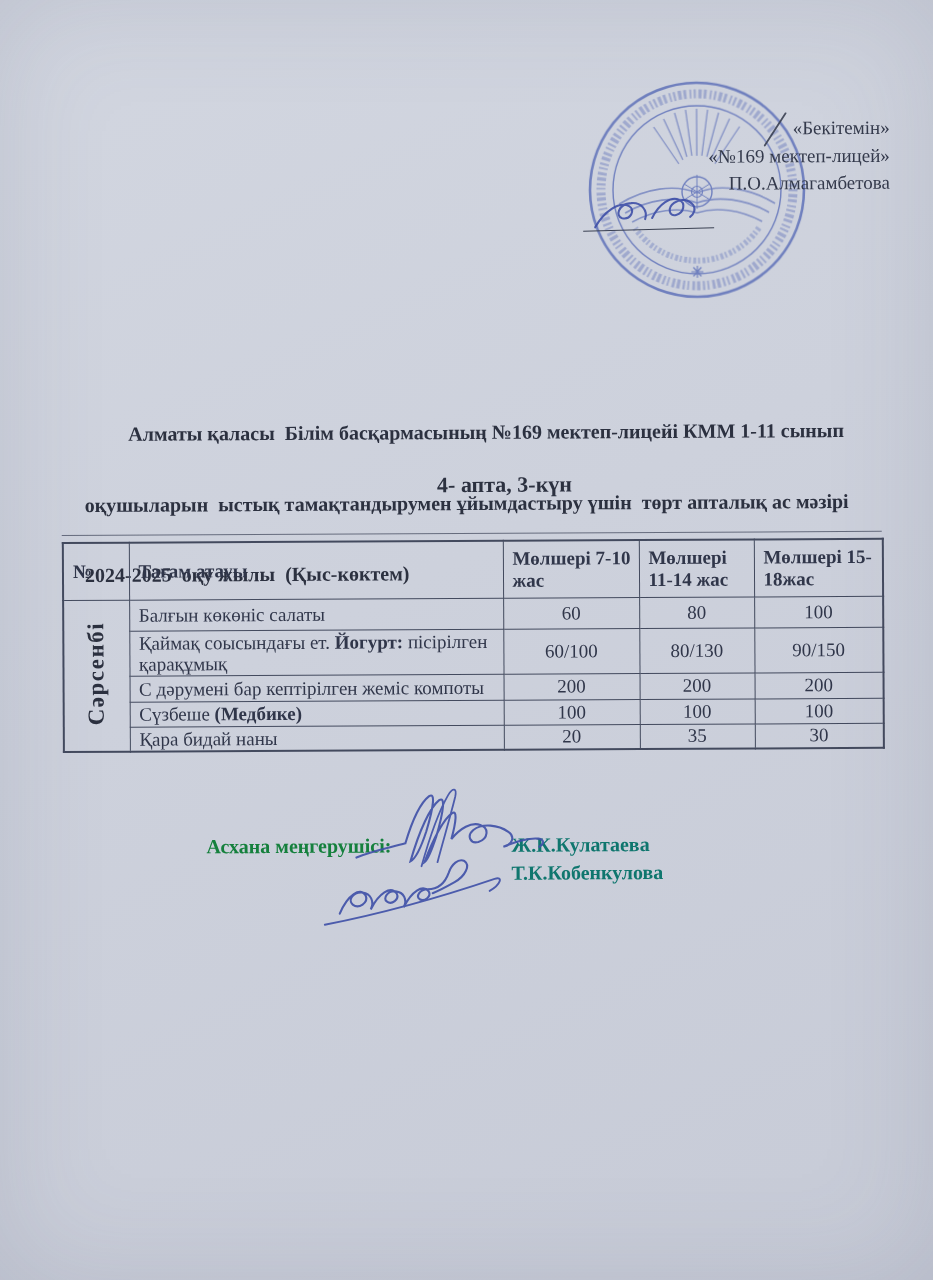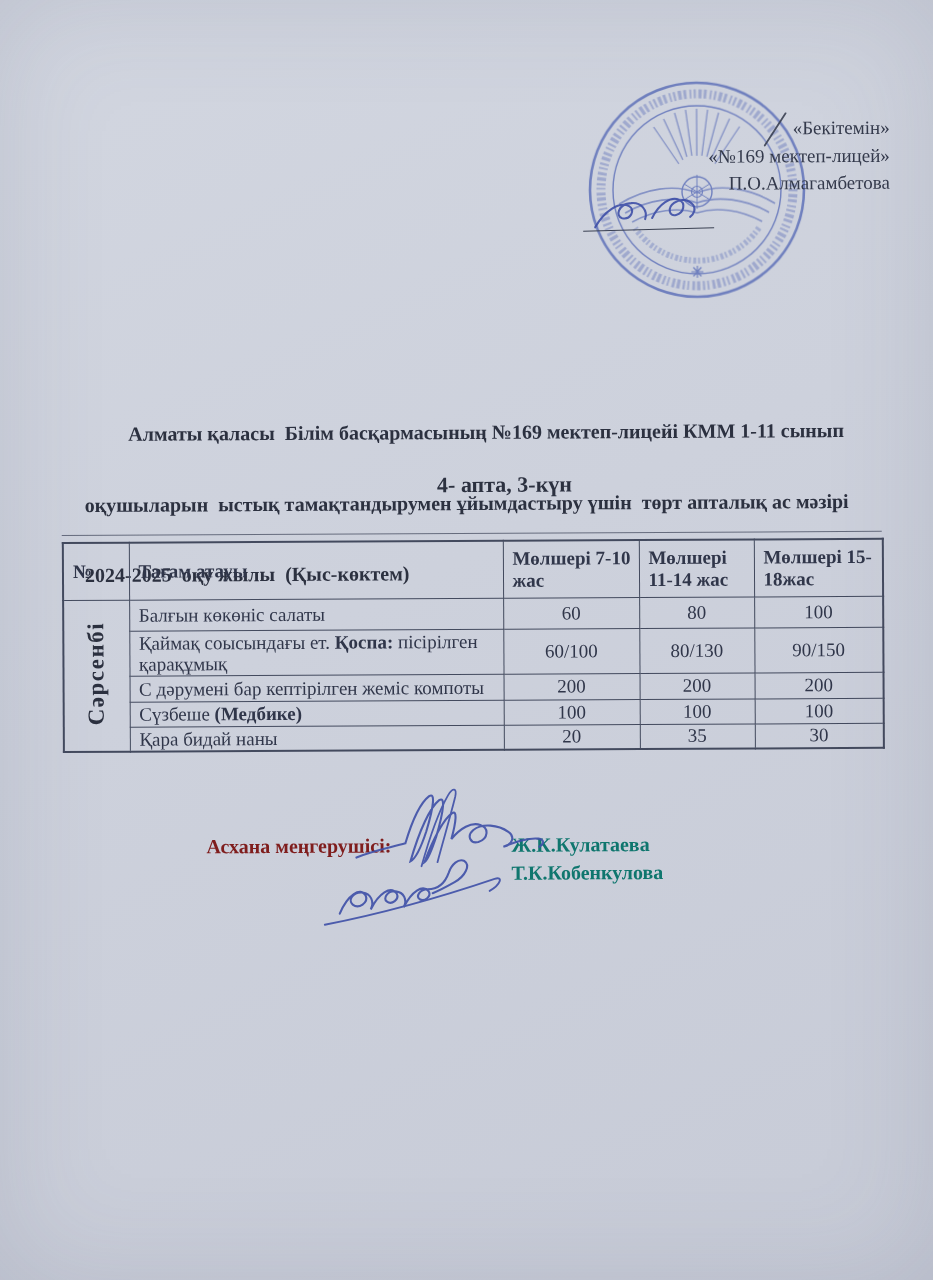--- a/index.html
+++ b/index.html
@@ -55,21 +55,21 @@
   tr.r0{height:31px;} tr.r1{height:45px;} tr.r2{height:26px;}
   tr.r3{height:25px;} tr.r4{height:25px;}
   td.dish{padding:1px 6px 1px 9px; line-height:21px;}
   td.num{text-align:center;margin-top:8px;}
   td.day-cell{text-align:center;}
   .day-text{display:inline-block; writing-mode:vertical-rl; transform:rotate(180deg);
     font-weight:bold; font-size:23px; letter-spacing:1.5px; color:#2c3140;}
 
   
   .roles{position:absolute; left:205px; top:831px; font-weight:bold; font-size:20px;
-    line-height:28px; color:#7f1d1d;}
+    line-height:28px; color:#15803d;}
   .names{position:absolute; left:510px; top:831px; font-weight:bold; font-size:20px;
     line-height:28px; color:#0f766e;}
 </style>
 </head>
 <body>
 
 <div class="sheet">
 
   <svg class="stamp" viewBox="0 0 228 228" aria-hidden="true">
     <g stroke="#5b6eb8" fill="none">
@@ -134,21 +134,21 @@
         <tr class="r0">
           <td class="day-cell" rowspan="5">
             <span class="day-text">Сәрсенбі</span>
           </td>
           <td class="dish">Балғын көкөніс салаты</td>
           <td class="num">60</td>
           <td class="num">80</td>
           <td class="num">100</td>
         </tr>
         <tr class="r1">
-          <td class="dish"><span>Қаймақ соысындағы ет. </span><b>Қоспа:</b><span> пісірілген қарақұмық</span></td>
+          <td class="dish"><span>Қаймақ соысындағы ет. </span><b>Йогурт:</b><span> пісірілген қарақұмық</span></td>
           <td class="num">60/100</td>
           <td class="num">80/130</td>
           <td class="num">90/150</td>
         </tr>
         <tr class="r2">
           <td class="dish">С дәрумені бар кептірілген жеміс компоты</td>
           <td class="num">200</td>
           <td class="num">200</td>
           <td class="num">200</td>
         </tr>

